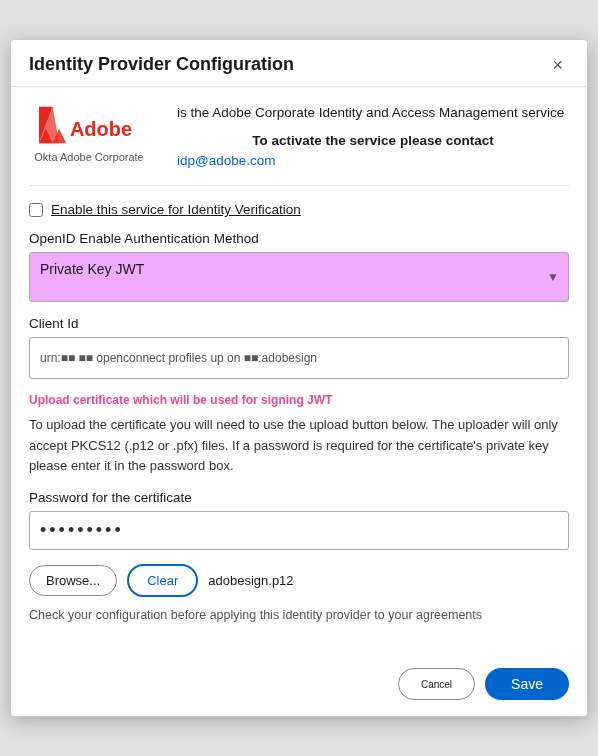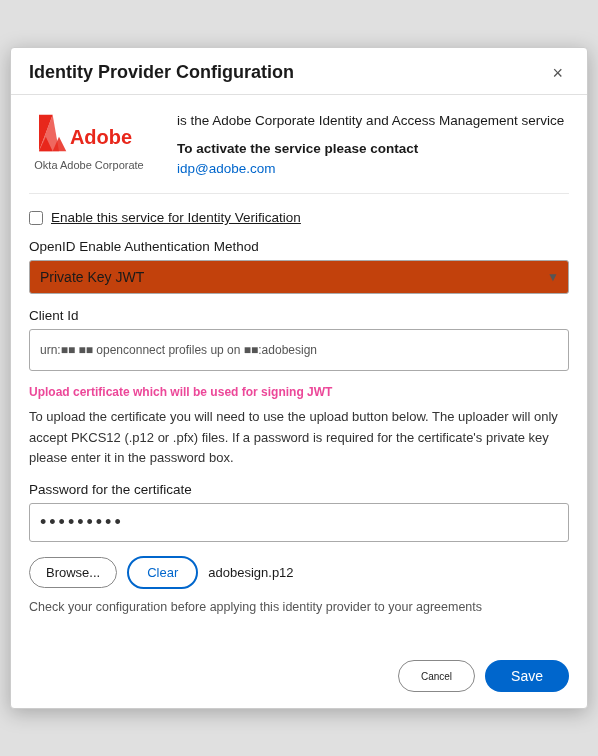--- a/index.html
+++ b/index.html
@@ -70,20 +70,21 @@
     .provider-info {
       flex: 1;
       font-size: 13.5px;
       color: #1a1a1a;
       line-height: 1.5;
     }
     .provider-info .activate-text {
       font-weight: 600;
       color: #1a1a1a;
       margin-top: 8px;
+      text-align: center;
     }
     .provider-info a {
       color: #0066cc;
       text-decoration: none;
     }
     .enable-row {
       display: flex;
       align-items: center;
       gap: 8px;
       margin-bottom: 14px;
@@ -103,26 +104,26 @@
       color: #1a1a1a;
       margin-bottom: 6px;
       font-weight: 400;
     }
     .select-wrapper {
       position: relative;
       margin-bottom: 14px;
     }
     .method-select {
       width: 100%;
-      padding: 8px 32px 8px 10px;
+      padding: 8px 32px 24px 10px;
       border: 1px solid #aaa;
       border-radius: 3px;
       font-size: 14px;
       color: #1a1a1a;
-      background: #c2410c;
+      background: #f0abfc;
       appearance: none;
       -webkit-appearance: none;
       cursor: pointer;
     }
     .select-arrow {
       position: absolute;
       right: 10px;
       top: 50%;
       transform: translateY(-50%);
       pointer-events: none;

